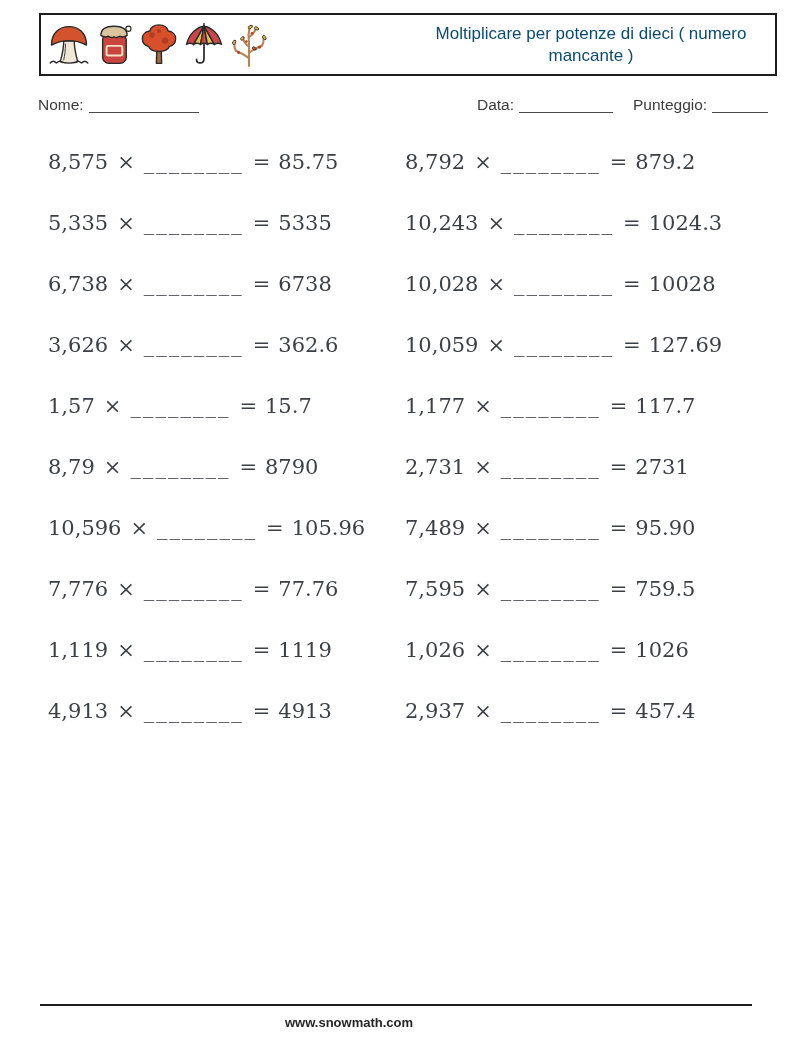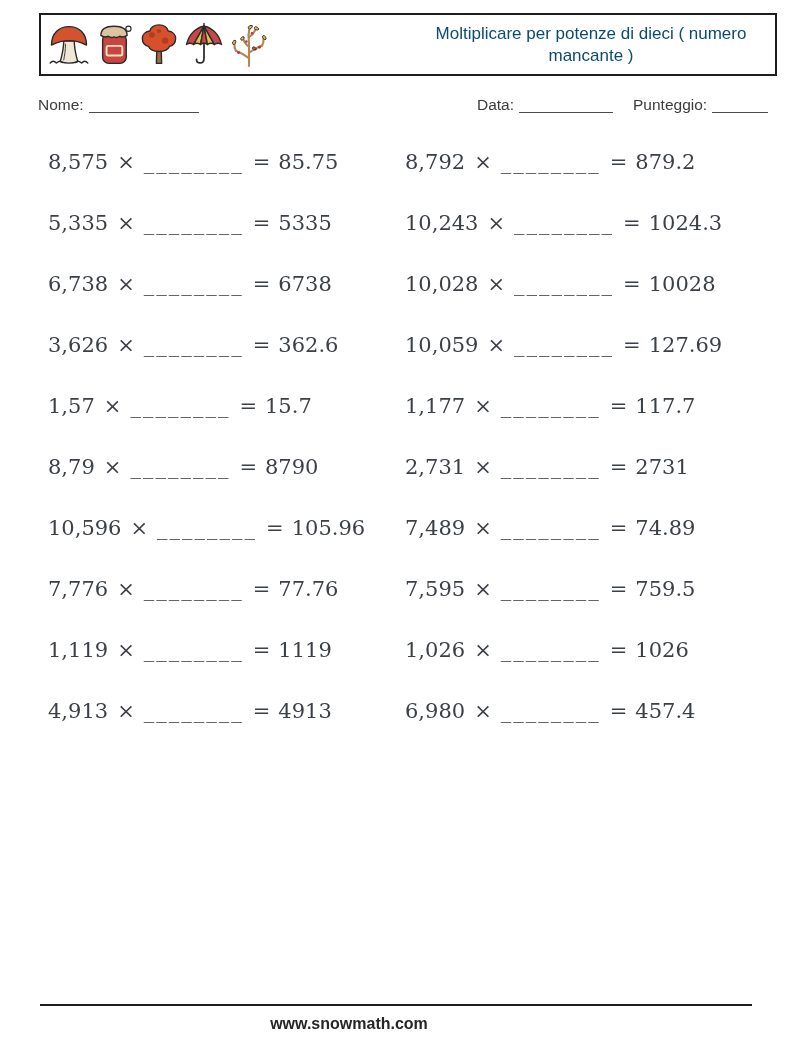--- a/index.html
+++ b/index.html
@@ -45,21 +45,21 @@
   .p-times  { margin:0 9px; }
   .p-blank  { letter-spacing:2px; margin-right:9px; color:#3b4046; }
   .p-eq     { margin-right:8px; }
   
   .footer-rule {
     position:absolute; left:40px; top:1004px; width:712px; height:0;
     border-top:2px solid #1d1d1d;
   }
   .footer-text {
     position:absolute; left:0; top:1015px; width:698px; text-align:center;
-    font-size:16px; font-weight:bold; color:#262626;
+    font-size:13px; font-weight:bold; color:#262626;
   }
 </style>
 </head>
 <body>
 
 <div class="sheet">
 
   <div class="header-box">
     <div class="icon-row">
 
@@ -276,41 +276,41 @@
     <span class="p-blank">________</span>
     <span class="p-eq">=</span>
     <span class="p-b">2731</span>
   </div>
 
   <div class="problem-row">
     <span class="p-a">7,489</span>
     <span class="p-times">×</span>
     <span class="p-blank">________</span>
     <span class="p-eq">=</span>
-    <span class="p-b">74.89</span>
+    <span class="p-b">95.90</span>
   </div>
 
   <div class="problem-row">
     <span class="p-a">7,595</span>
     <span class="p-times">×</span>
     <span class="p-blank">________</span>
     <span class="p-eq">=</span>
     <span class="p-b">759.5</span>
   </div>
 
   <div class="problem-row">
     <span class="p-a">1,026</span>
     <span class="p-times">×</span>
     <span class="p-blank">________</span>
     <span class="p-eq">=</span>
     <span class="p-b">1026</span>
   </div>
 
   <div class="problem-row">
-    <span class="p-a">6,980</span>
+    <span class="p-a">2,937</span>
     <span class="p-times">×</span>
     <span class="p-blank">________</span>
     <span class="p-eq">=</span>
     <span class="p-b">457.4</span>
   </div>
 </div>
 
   <div class="footer-rule"></div>
   <div class="footer-text">www.snowmath.com</div>
 </div>

